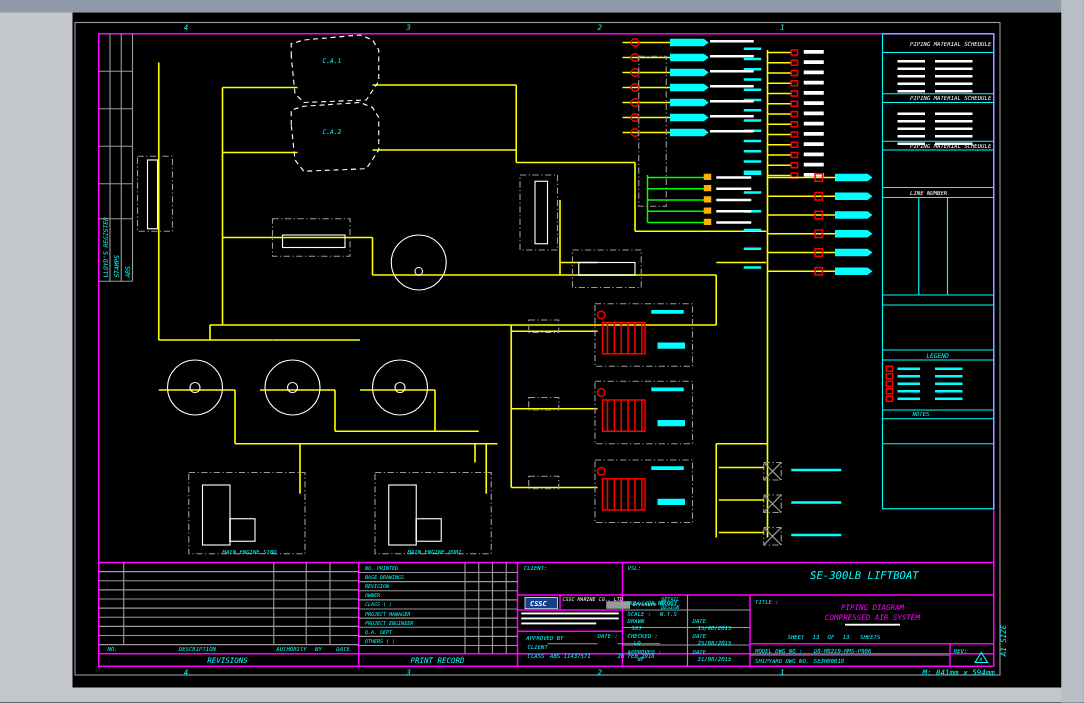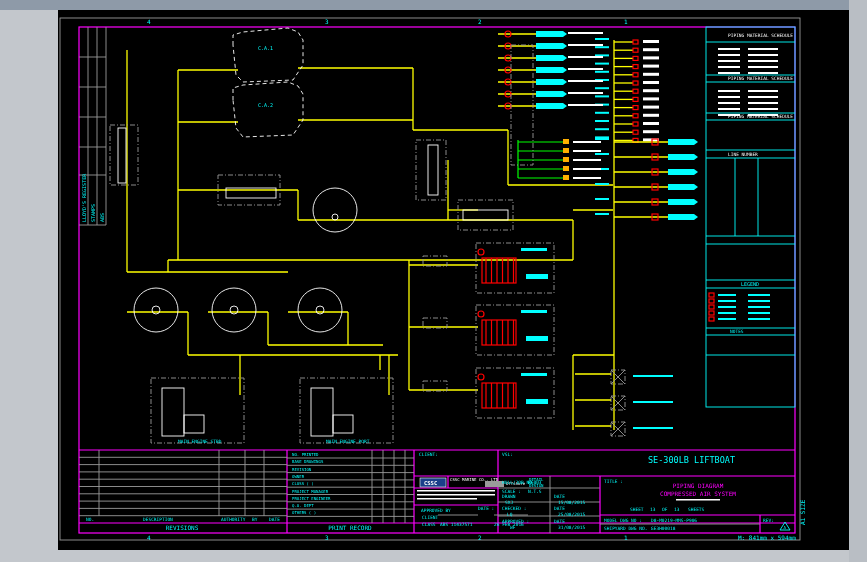--- a/index.html
+++ b/index.html
@@ -1,17 +1,17 @@
 <!DOCTYPE html>
 <html><head>
 <meta charset="utf-8">
 <style>
   html,body{margin:0;padding:0;}
   body{width:867px;height:562px;background:#c3c7cc;position:relative;overflow:hidden;font-family:"DejaVu Sans Mono",monospace;}
-  #viewport{position:absolute;left:58px;top:10px;width:791px;height:540px;background:#000;}
+  #viewport{position:absolute;left:58px;top:10px;width:791px;height:540px;background:#000;font-style:italic;}
   #scrollbar-right{position:absolute;left:849px;top:0;width:18px;height:562px;background:#b9bec4;}
   #topbar{position:absolute;left:0;top:0;width:867px;height:10px;background:#8e9aa8;}
   svg{position:absolute;left:0;top:0;}
   .t{font-family:"DejaVu Sans Mono",monospace;fill:#00ffff;}
   .w{fill:#ffffff;}
   .y{stroke:#ffff00;fill:none;stroke-width:1.3;}
   .m{stroke:#ff00ff;fill:none;stroke-width:1.2;}
   .g{stroke:#9a9a9a;fill:none;stroke-width:0.9;}
   .c{stroke:#00ffff;fill:none;stroke-width:0.9;}
   .wl{stroke:#ffffff;fill:none;stroke-width:0.9;}

